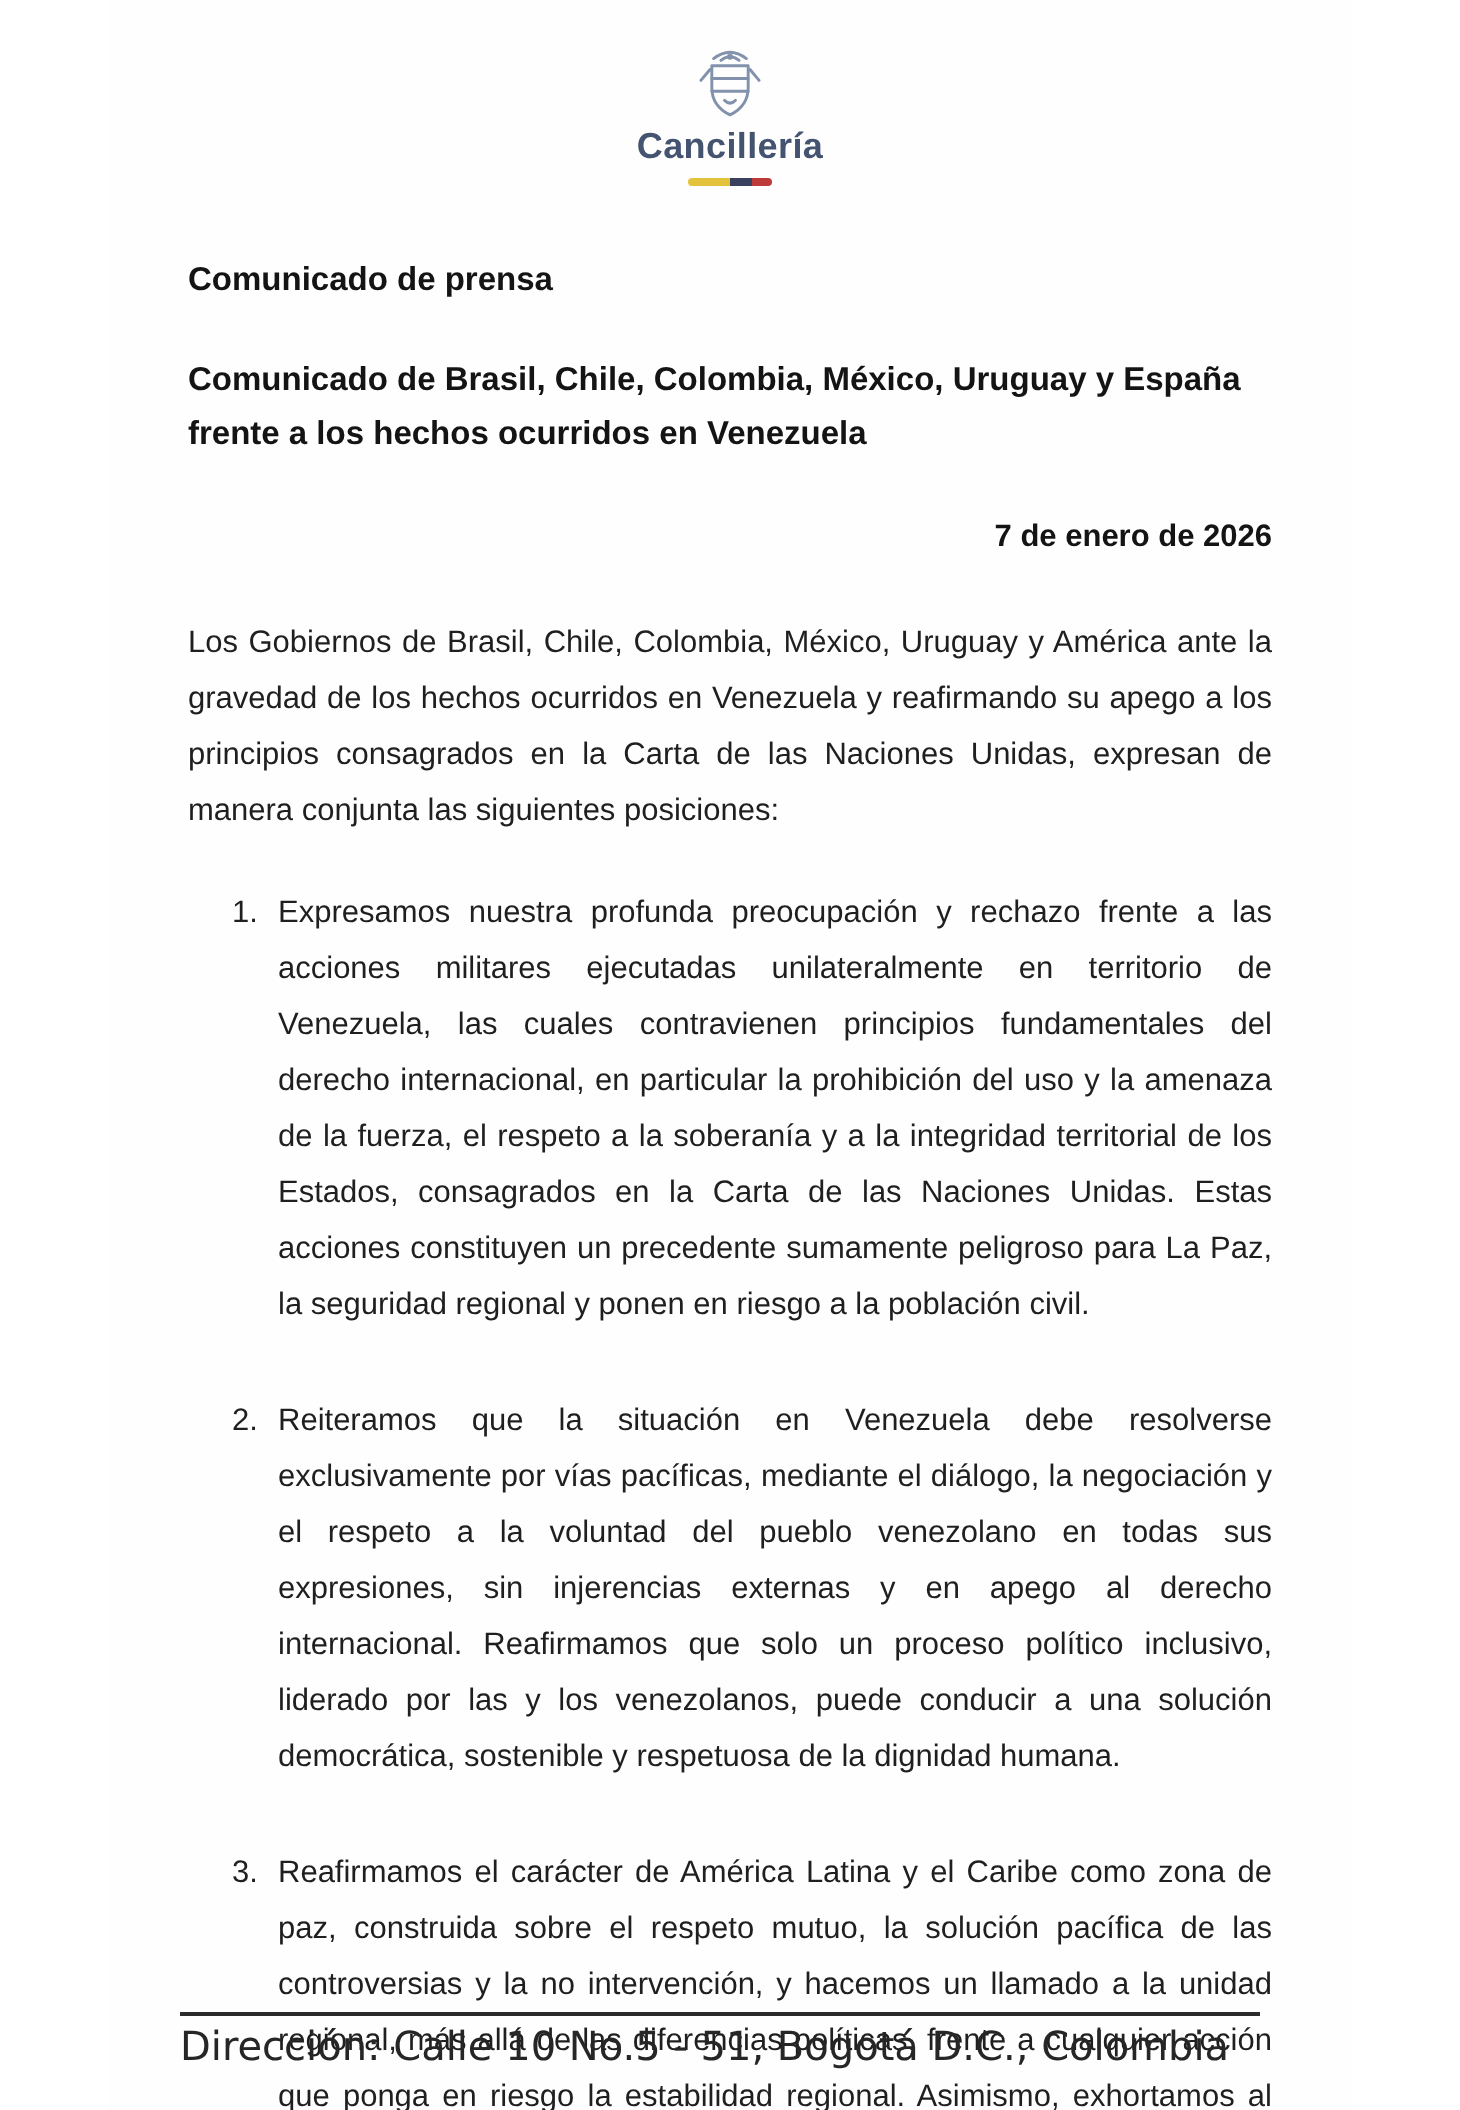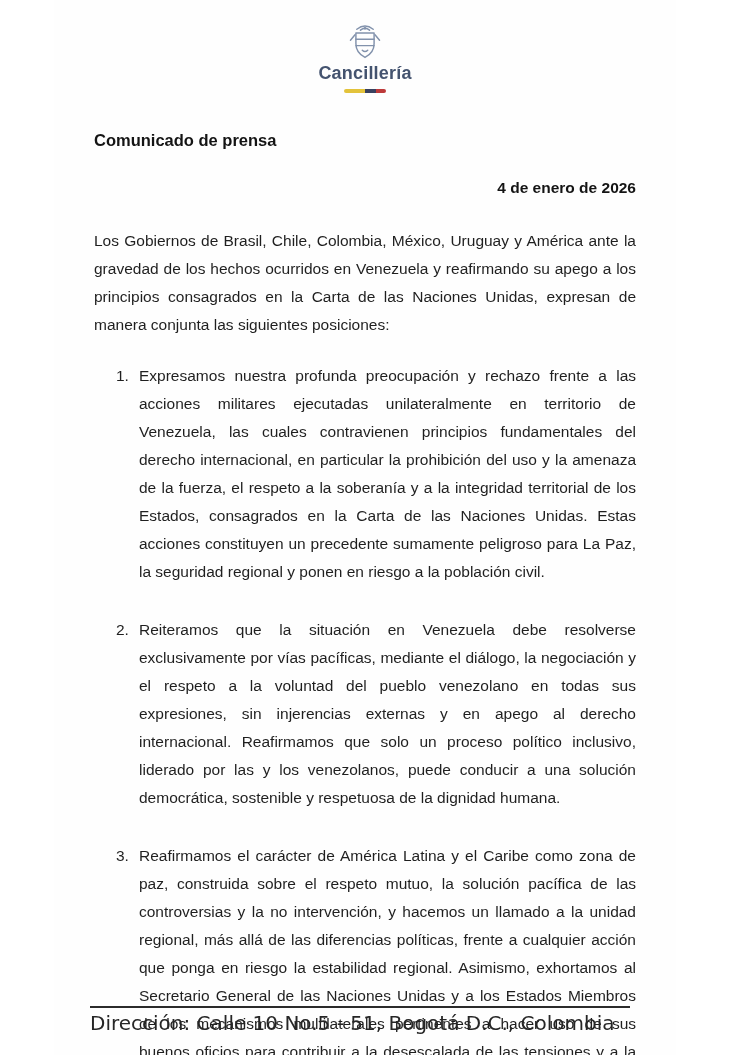--- a/index.html
+++ b/index.html
@@ -148,22 +148,23 @@
     <div class="logo-name" style="color: rgb(68, 83, 111);">Cancillería</div>
     <div class="flag-bar">
       <span class="flag-yellow" style="background: rgb(227, 195, 59);"></span>
       <span class="flag-blue" style="background: rgb(57, 65, 95);"></span>
       <span class="flag-red" style="background: rgb(189, 58, 58);"></span>
     </div>
   </header>
 
   <h2 class="doc-type">Comunicado de prensa</h2>
 
+  <h1 class="title">Comunicado de Brasil, Chile, Colombia, México, Uruguay y España frente a los hechos ocurridos en Venezuela</h1>
 
-  <div class="date">4 de enero de 2026</div>
+  <div class="date">7 de enero de 2026</div>
 
   <p class="intro">Los Gobiernos de Brasil, Chile, Colombia, México, Uruguay y América ante la gravedad de los hechos ocurridos en Venezuela y reafirmando su apego a los principios consagrados en la Carta de las Naciones Unidas, expresan de manera conjunta las siguientes posiciones:</p>
 
   <ol class="positions">
     <li>
       <span class="num">1.</span>
       <span class="txt">Expresamos nuestra profunda preocupación y rechazo frente a las acciones militares ejecutadas unilateralmente en territorio de Venezuela, las cuales contravienen principios fundamentales del derecho internacional, en particular la prohibición del uso y la amenaza de la fuerza, el respeto a la soberanía y a la integridad territorial de los Estados, consagrados en la Carta de las Naciones Unidas. Estas acciones constituyen un precedente sumamente peligroso para La Paz, la seguridad regional y ponen en riesgo a la población civil.</span>
     </li>
     <li>
       <span class="num">2.</span>

